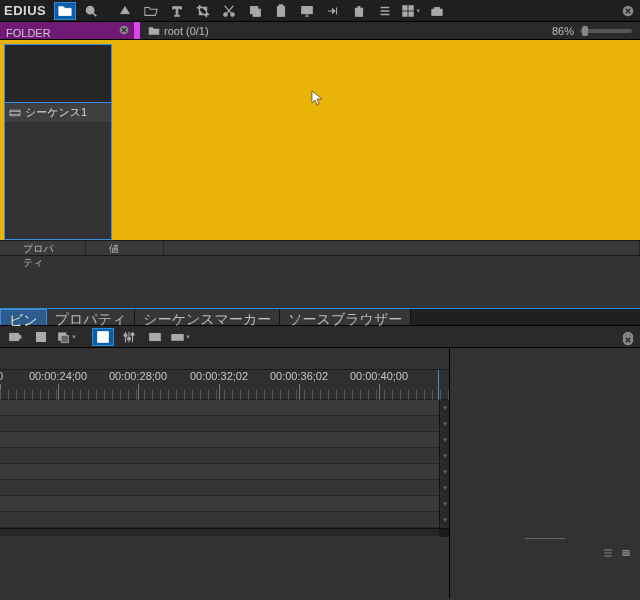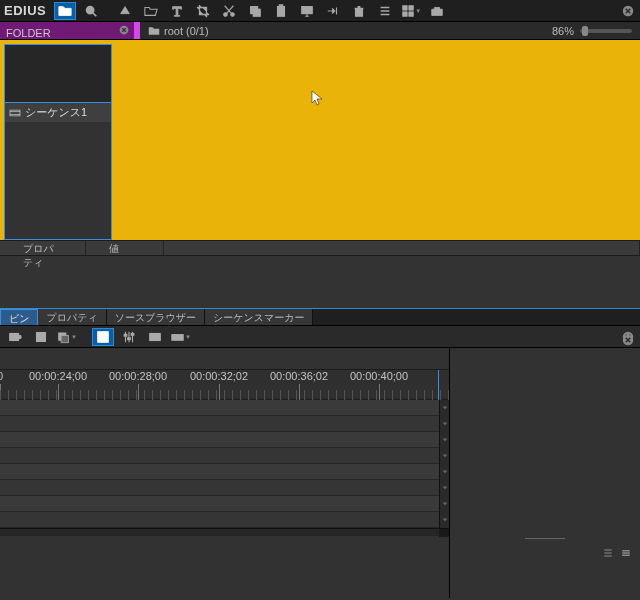--- a/index.html
+++ b/index.html
@@ -39,21 +39,21 @@
   .cursor-img{ position:absolute; left:311px; top:50px; pointer-events:none;}
   .cursor-img svg{width:12px;height:16px;fill:#fff;stroke:#000;stroke-width:0.5;}
 
   .prop-head { display:flex; background:#3a3a3a; border-top:1px solid #1a1a1a; border-bottom:1px solid #1a1a1a; height:16px;}
   .prop-col { padding:1px 23px; color:#bbb; font-size:10px; border-right:1px solid #222;}
   .prop-col.c1{ width:86px;}
   .prop-col.c2{ width:78px;}
   .prop-body { height:52px; background:#333;}
 
   .tabs-row { display:flex; background:#1f1f1f; height:18px; border-top:1px solid #2d8cd9; border-bottom:1px solid #000;}
-  .tab { padding:2px 8px; font-size:10px; color:#bbb; background:#363636; border-right:1px solid #111; cursor:pointer;}
+  .tab { padding:2px 8px; font-size:14px; color:#bbb; background:#363636; border-right:1px solid #111; cursor:pointer;}
   .tab.active { background:#2d5b8c; color:#ece4cc; border:1px solid #3a8de0; border-bottom:none;}
 
   .mid-toolbar { height:22px; background:#2a2a2a; display:flex; align-items:center; padding:0 4px; gap:4px; border-bottom:1px solid #000; position:relative;}
   .mid-toolbar .close-x{ position:absolute; right:4px;}
   .mini-btn{ width:22px;height:18px; display:flex;align-items:center;justify-content:center; border:1px solid transparent; cursor:pointer;}
   .mini-btn svg{width:14px;height:14px;fill:#aaa;stroke:#aaa;}
   .mini-btn.active{ background:#0a5ea8;border:1px solid #2d8cd9;}
   .mini-btn.active svg{fill:#fff;stroke:#fff;}
   .mini-btn .drop{ font-size:6px; color:#888; margin-left:1px;}
 
@@ -223,22 +223,22 @@
       <div class="prop-col c2">値</div>
       <div class="prop-col" style="flex:1"></div>
     </div>
     <div class="prop-body"></div>
   </div>
 </div>
 
 <div class="tabs-row">
   <div class="tab active">ビン</div>
   <div class="tab">プロパティ</div>
+  <div class="tab">シーケンスマーカー</div>
   <div class="tab">ソースブラウザー</div>
-  <div class="tab">シーケンスマーカー</div>
 </div>
 
 <div class="mid-toolbar">
   <div class="mini-btn">
       <svg viewBox="0 0 16 16" fill="none" stroke-width="1.3">
         <rect x="2" y="4" width="10" height="8"></rect>
         <circle cx="13" cy="8" r="2" fill="#aaa"></circle>
       </svg>
     </div>
   <div class="mini-btn">

